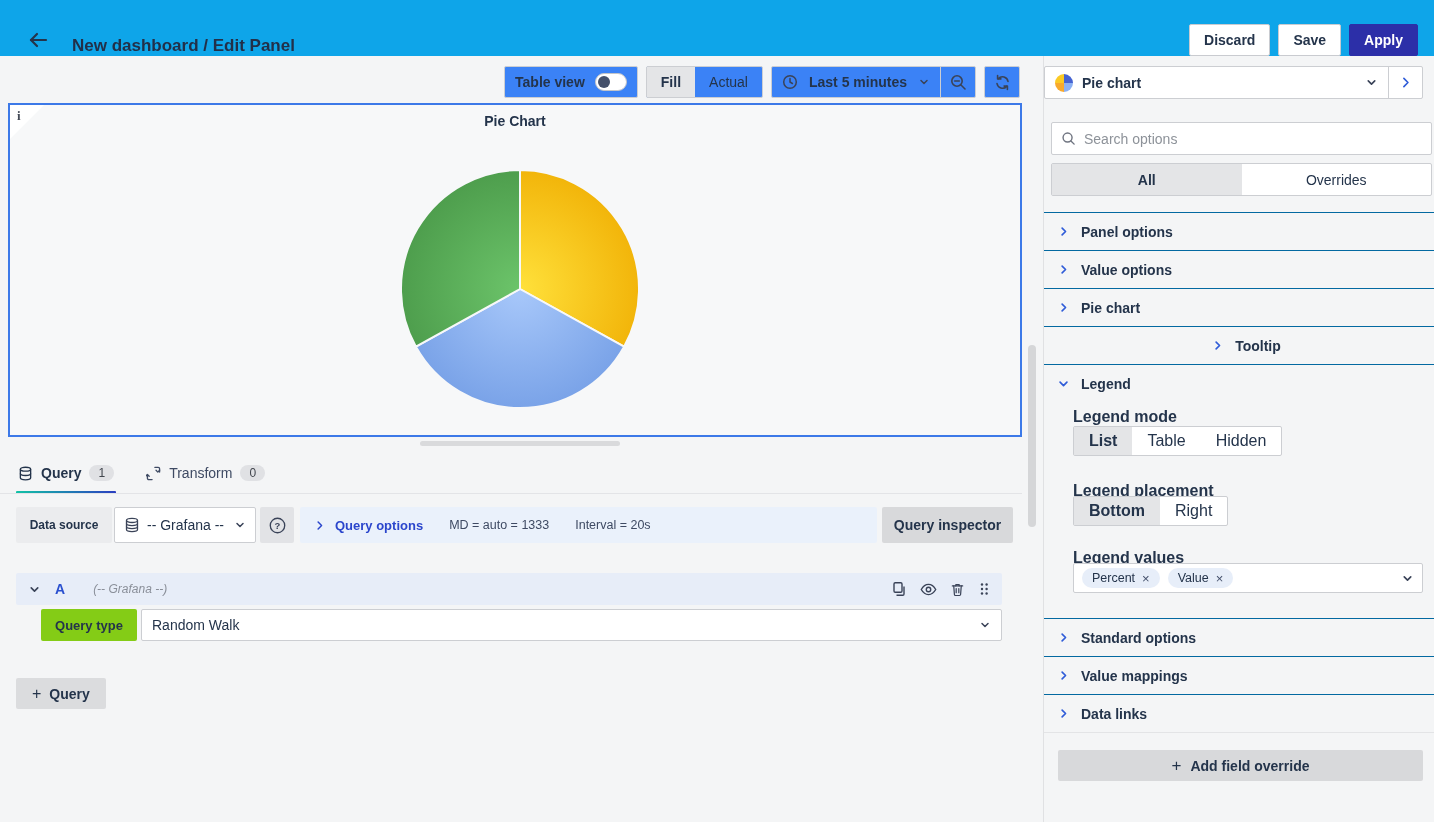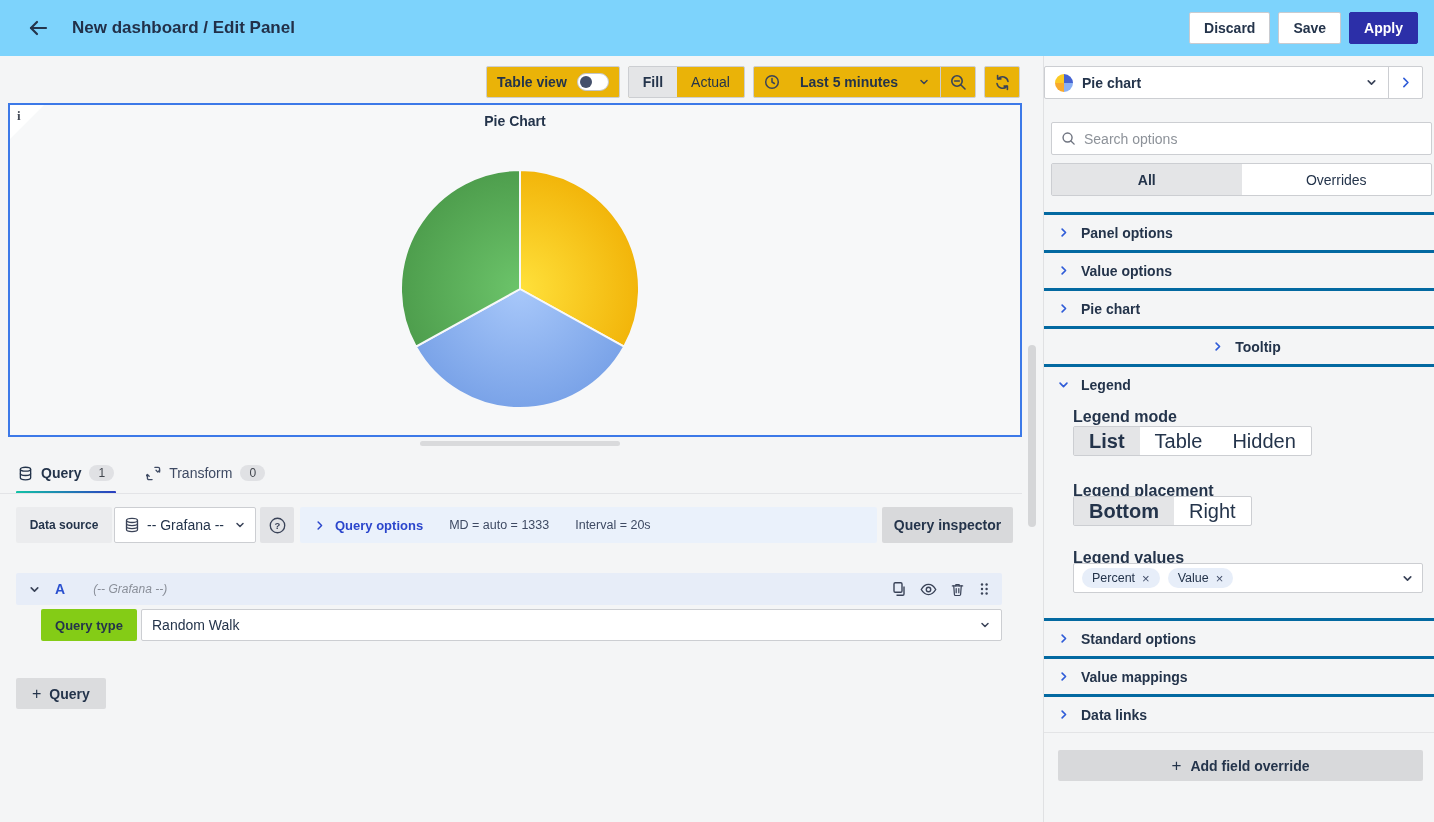--- a/index.html
+++ b/index.html
@@ -1,42 +1,42 @@
 <!DOCTYPE html>
 <html><head>
 <meta charset="utf-8">
 <style>
   * { margin:0; padding:0; box-sizing:border-box; }
   html,body { background:#f4f5f6; }
   body { font-family:"Liberation Sans", sans-serif; color:#24344b; }
   .app { position:relative; width:1434px; height:822px; background:#f4f5f6; overflow:hidden; }
 
   
-  .topbar { position:absolute; top:0; left:0; width:1434px; height:56px; background:#7dd3fc; display:flex; align-items:center; padding:0 16px; }
+  .topbar { position:absolute; top:0; left:0; width:1434px; height:56px; background:#0ea5e9; display:flex; align-items:flex-end; padding:0 16px; }
   .back-btn { width:32px; height:32px; display:flex; align-items:center; justify-content:center; cursor:pointer; color:#24344b; margin-left:6px; }
   .page-title { font-size:17px; font-weight:700; color:#223049; margin-left:18px; }
   .topbar-actions { margin-left:auto; display:flex; gap:8px; }
   .btn { height:32px; display:inline-flex; align-items:center; justify-content:center; padding:0 14px; border-radius:2px; font-size:14px; font-weight:700; cursor:pointer; }
   .btn-outline { background:#fff; border:1px solid #c9cbd0; color:#24344b; }
   .btn-primary { background:#2c2fa8; border:1px solid #2c2fa8; color:#fff; }
 
   
   .main { position:absolute; top:56px; left:0; width:1022px; height:766px; }
 
   .viz-toolbar { position:absolute; top:10px; right:2px; display:flex; gap:8px; height:32px; }
-  .tool-box { display:flex; align-items:center; background:#eab308; border:1px solid #ccced2; border-radius:2px; height:32px; }
+  .tool-box { display:flex; align-items:center; background:#3b82f6; border:1px solid #ccced2; border-radius:2px; height:32px; }
   .tableview { padding:0 10px; gap:10px; }
   .tableview .lbl { font-size:14px; font-weight:700; color:#24344b; }
   .toggle { width:32px; height:18px; border:1px solid #c3c5c9; border-radius:9px; position:relative; background:#fff; cursor:pointer; }
   .toggle .knob { position:absolute; left:2px; top:2px; width:12px; height:12px; border-radius:50%; background:#44506b; }
   .seg { display:flex; align-items:stretch; }
   .seg .seg-opt { display:flex; align-items:center; padding:0 14px; font-size:14px; color:#24344b; cursor:pointer; }
   .seg .seg-opt.sel { background:#e4e5e7; font-weight:700; }
   .timebox { }
-  .timebox .time-main { display:flex; align-items:center; gap:20px; padding:0 10px; cursor:pointer; }
+  .timebox .time-main { display:flex; align-items:center; gap:11px; padding:0 10px; cursor:pointer; }
   .timebox .time-main .t { font-size:14px; font-weight:700; }
   .tool-divider { width:1px; background:#ccced2; align-self:stretch; }
   .icon-cell { width:34px; height:100%; display:flex; align-items:center; justify-content:center; cursor:pointer; color:#3a4358; }
   .square-btn { width:36px; justify-content:center; display:flex; align-items:center; cursor:pointer; color:#3a4358; }
 
   
   .panel { position:absolute; top:47px; left:8px; width:1014px; height:334px; background:#f7f8f9; border:2px solid #3c79e8; }
   .panel-title { position:absolute; top:8px; left:0; width:100%; text-align:center; font-size:14px; font-weight:700; color:#24344b; }
   .corner { position:absolute; top:0; left:0; width:0; height:0; border-top:34px solid #ffffff; border-right:34px solid transparent; }
   .corner-i { position:absolute; top:3px; left:7px; font-family:"Liberation Serif", serif; font-weight:700; font-size:13px; color:#444a57; }
@@ -93,27 +93,27 @@
 
   .opt-search { position:absolute; top:66px; left:7px; width:381px; height:33px; background:#fff; border:1px solid #ccced2; border-radius:2px; display:flex; align-items:center; gap:8px; padding:0 9px; }
   .opt-search input { border:none; outline:none; flex:1; font-size:14px; font-family:inherit; color:#24344b; background:transparent; }
   .opt-search input::placeholder { color:#8d9299; }
   .opt-search .s-ic { color:#6f7480; display:flex; }
 
   .opt-tabs { position:absolute; top:107px; left:7px; width:381px; height:33px; background:#fff; border:1px solid #ccced2; border-radius:2px; display:flex; }
   .opt-tab { flex:1; display:flex; align-items:center; justify-content:center; font-size:14px; cursor:pointer; color:#24344b; }
   .opt-tab.sel { background:#e4e5e7; font-weight:700; }
 
-  .acc-row { position:absolute; left:0; width:391px; height:38px; border-top:3px solid #0369a1; display:flex; align-items:center; gap:12px; padding-left:14px; cursor:pointer; }
+  .acc-row { position:absolute; left:0; width:391px; height:38px; border-top:1px solid #0369a1; display:flex; align-items:center; gap:12px; padding-left:14px; cursor:pointer; }
   .acc-row .a-chev { color:#2f5cd8; display:flex; }
   .acc-row .a-label { font-size:14px; font-weight:700; }
 
   .sub-label { position:absolute; left:29px; font-size:16px; font-weight:700; color:#24344b; }
   .sub-seg { position:absolute; left:29px; height:30px; background:#fff; border:1px solid #ccced2; border-radius:2px; display:flex; }
-  .sub-seg .seg-opt { display:flex; align-items:center; padding:0 15px; font-size:20px; cursor:pointer; }
+  .sub-seg .seg-opt { display:flex; align-items:center; padding:0 15px; font-size:16px; cursor:pointer; }
   .sub-seg .seg-opt.sel { background:#e4e5e7; font-weight:700; }
 
   .values-select { position:absolute; left:29px; top:507px; width:350px; height:30px; background:#fff; border:1px solid #ccced2; border-radius:2px; display:flex; align-items:center; gap:8px; padding:0 8px; cursor:pointer; }
   .chip { background:#e7eef9; border-radius:14px; display:flex; align-items:center; gap:7px; padding:3px 10px; font-size:12.5px; color:#24344b; }
   .chip .x { cursor:pointer; font-size:13px; color:#44506b; line-height:1; }
   .values-select .vchev { margin-left:auto; color:#3a4358; display:flex; }
 
   .sb-divider { position:absolute; left:0; width:391px; height:1px; background:#e3e4e6; }
   .override-btn { position:absolute; top:694px; left:14px; width:365px; height:31px; background:#d8d9db; border-radius:2px; display:flex; align-items:center; justify-content:center; gap:9px; font-size:14px; font-weight:700; cursor:pointer; }
   .override-btn .plus { font-size:17px; font-weight:400; }

